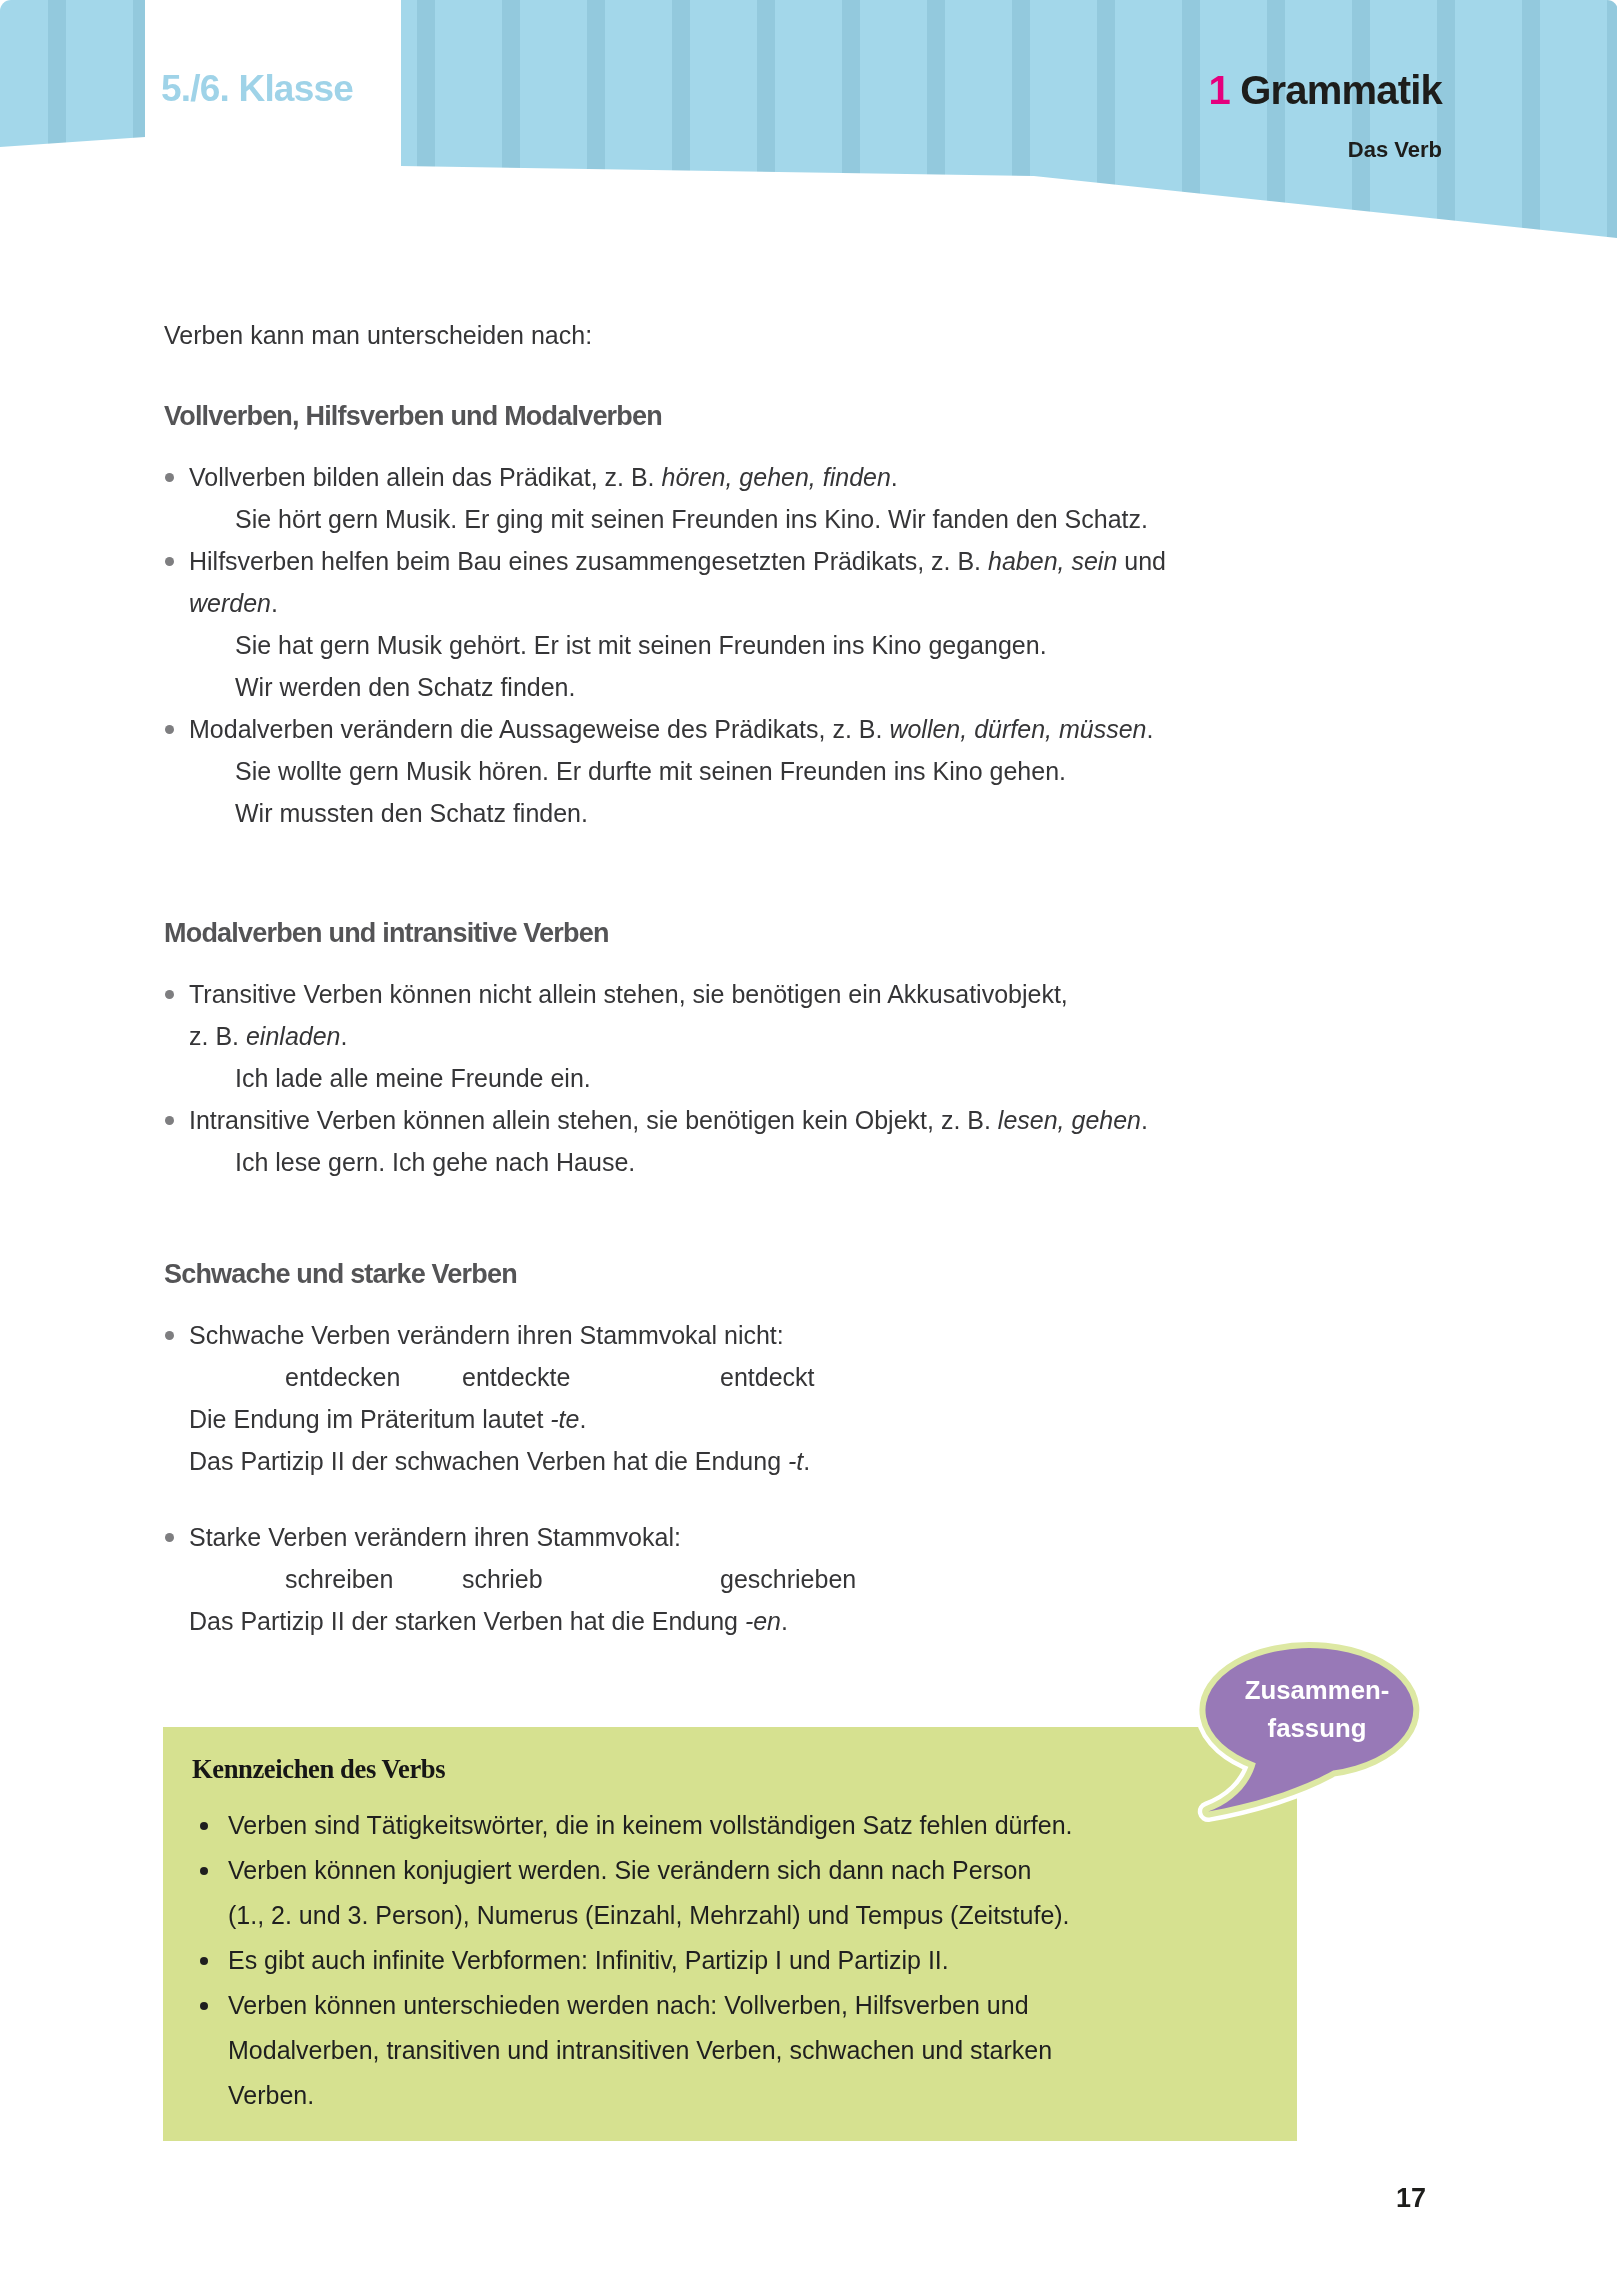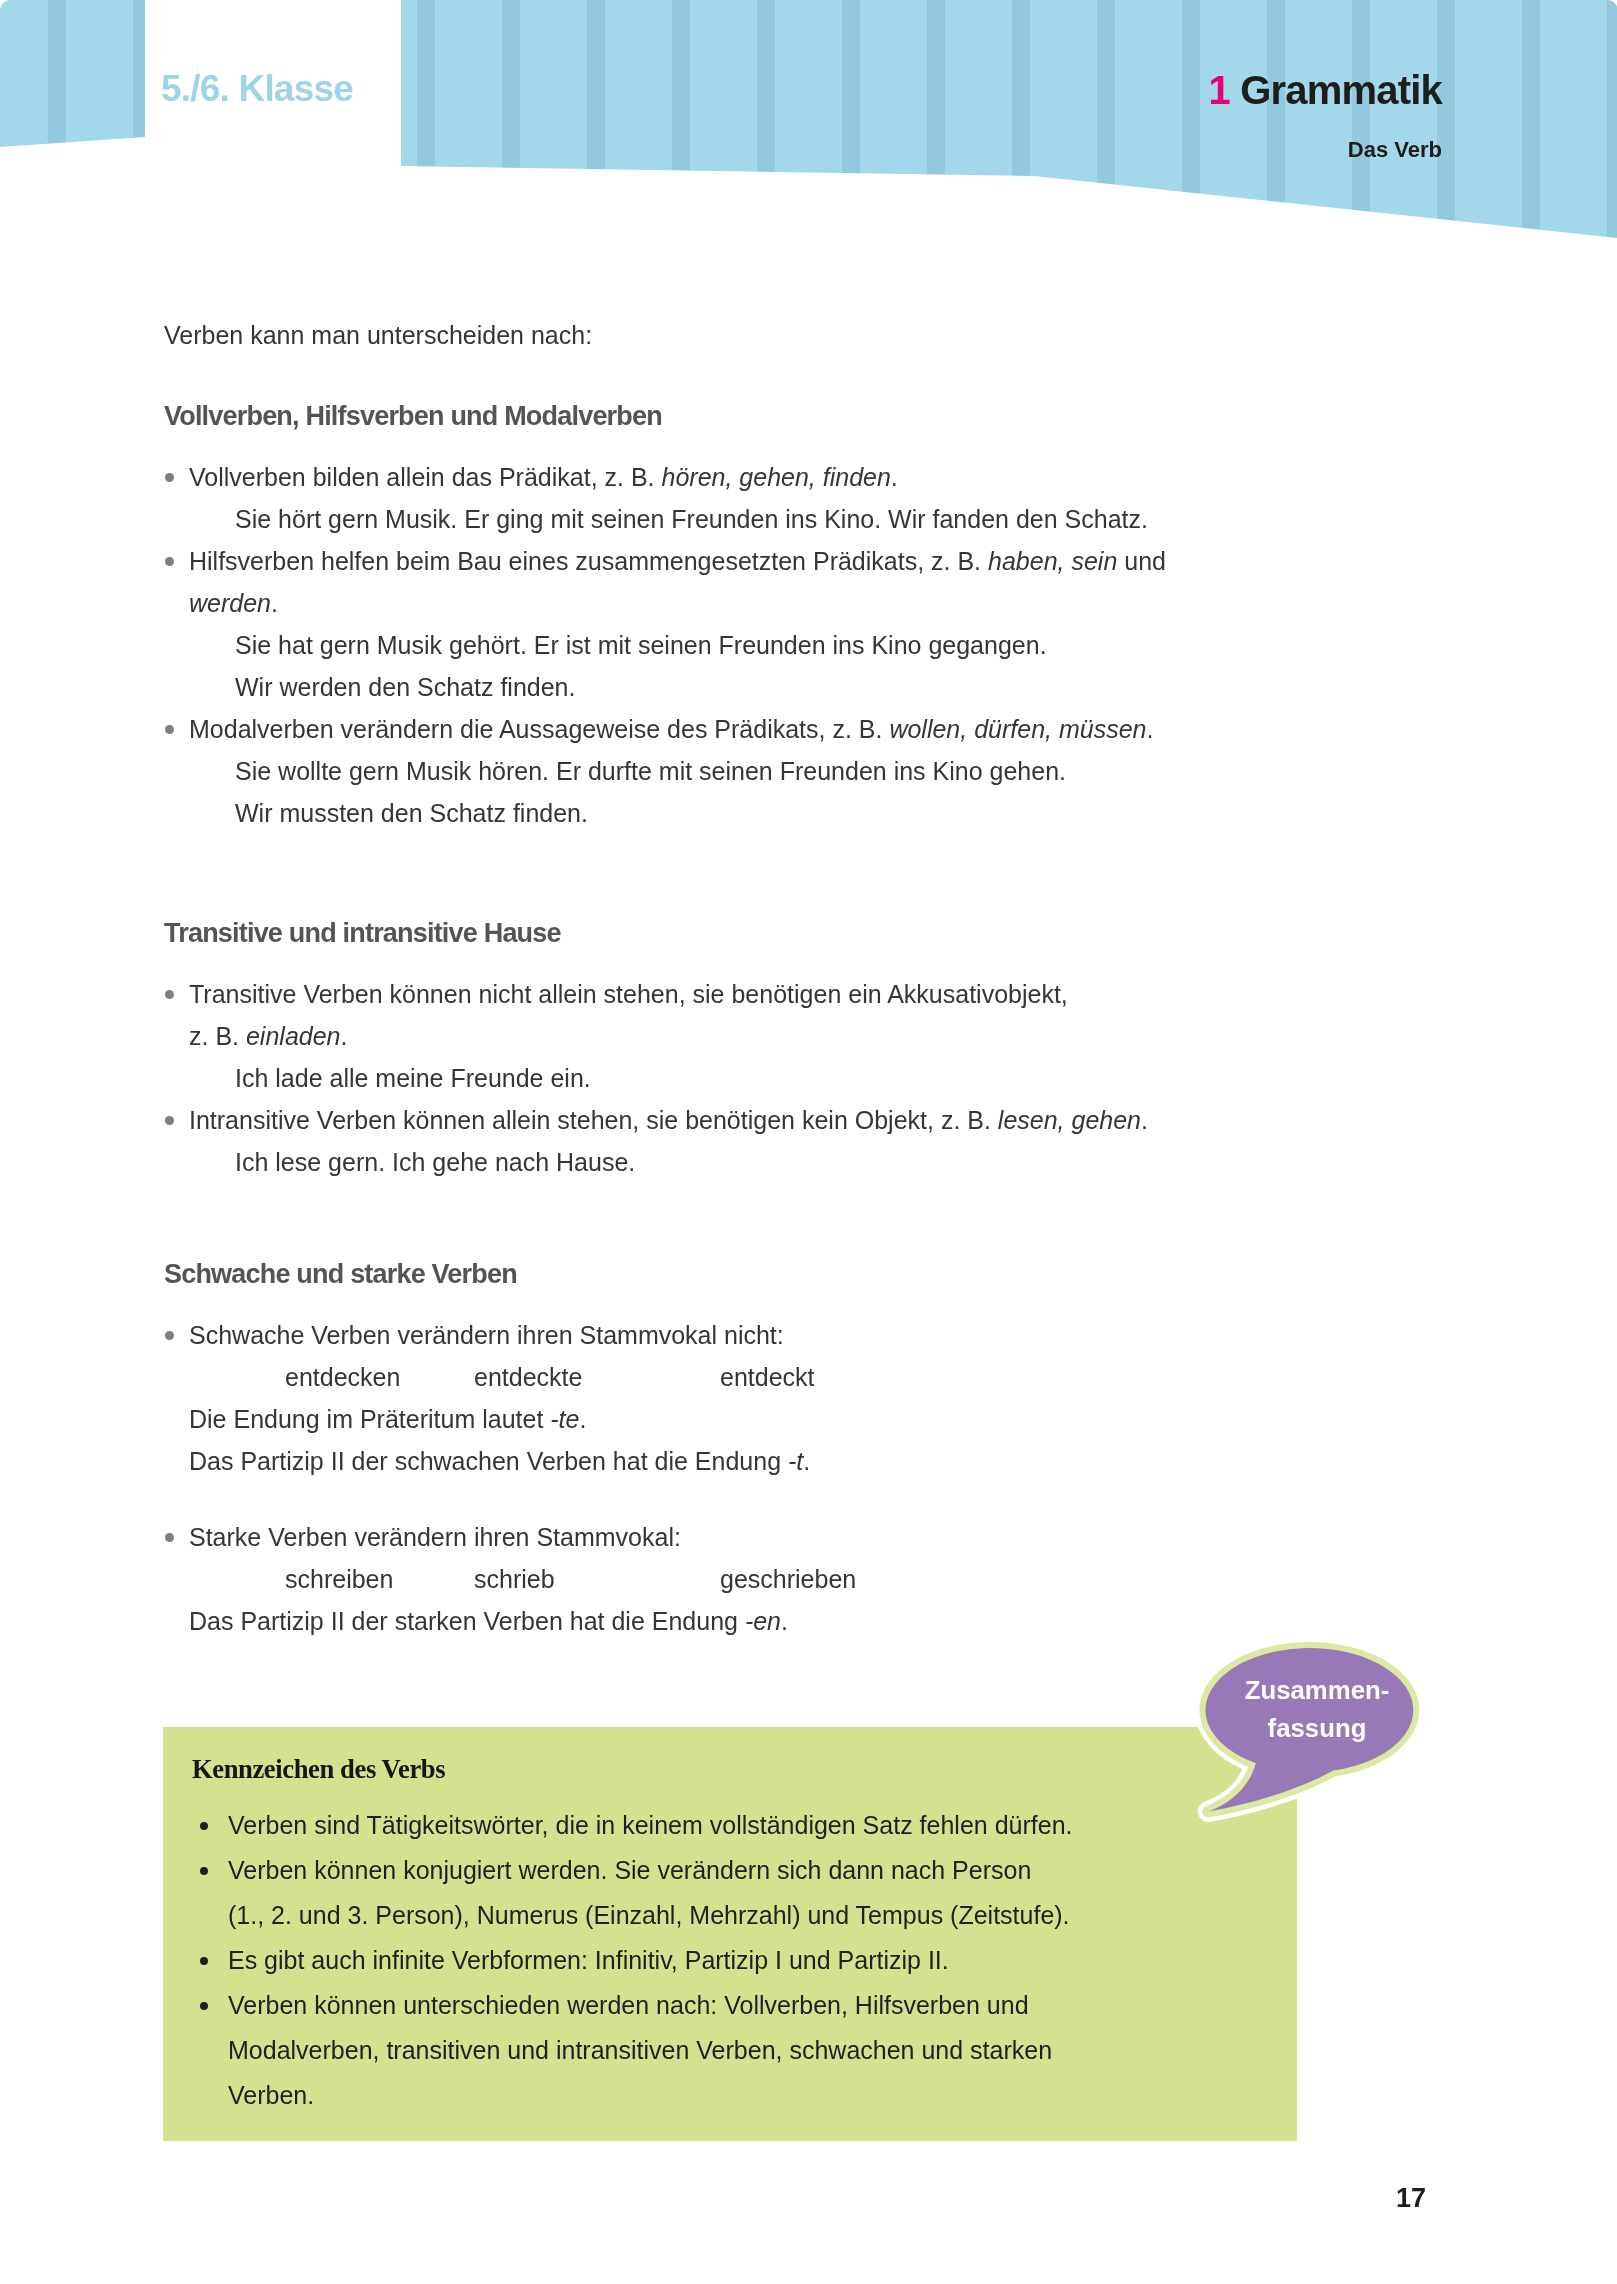--- a/index.html
+++ b/index.html
@@ -54,21 +54,21 @@
   .line.bullet{ padding-left:25px; }
   .line.cont{ padding-left:25px; }
   .line.example{ padding-left:71px; }
   .line.blank{ height:34px; }
   .dot{
     position:absolute; left:0.8px; top:17px; width:8.9px; height:8.9px;
     border-radius:50%; background:var(--bullet-gray);
   }
   .it{ font-style:italic; }
   .line.words span{ position:absolute; }
-  .w0{ left:73px;margin-left:48px; } .w1{ left:310px; } .w2{ left:556px; }
+  .w0{ left:73px;margin-left:48px; } .w1{ left:298px; } .w2{ left:556px; }
   
   .gbox{
     position:absolute; left:163px; top:1727px; width:1134px; height:414px;
     background:var(--box-green); box-sizing:border-box; padding-top:25px;
   }
   .gb-h{
     margin:0 0 16px 29px; font-size:26.6px; font-weight:700; line-height:35px;
     color:#161616; letter-spacing:-0.4px; white-space:nowrap;font-family:Liberation Serif, serif;
   }
   .gb-list{ margin-top:10.5px; }
@@ -120,21 +120,21 @@
           <div class="line bullet"><span class="dot"></span><span>Hilfsverben helfen beim Bau eines zusammengesetzten Prädikats, z. B. </span><span class="it">haben, sein</span><span> und</span></div>
           <div class="line cont"><span class="it">werden</span><span>.</span></div>
           <div class="line example"><span>Sie hat gern Musik gehört. Er ist mit seinen Freunden ins Kino gegangen.</span></div>
           <div class="line example"><span>Wir werden den Schatz finden.</span></div>
           <div class="line bullet"><span class="dot"></span><span>Modalverben verändern die Aussageweise des Prädikats, z. B. </span><span class="it">wollen, dürfen, müssen</span><span>.</span></div>
           <div class="line example"><span>Sie wollte gern Musik hören. Er durfte mit seinen Freunden ins Kino gehen.</span></div>
           <div class="line example"><span>Wir mussten den Schatz finden.</span></div>
         </div>
       </section>
       <section class="sec" id="sec1">
-        <h2 class="sec-h">Transitive und intransitive Hause</h2>
+        <h2 class="sec-h">Modalverben und intransitive Verben</h2>
         <div class="lines">
           <div class="line bullet"><span class="dot"></span><span>Transitive Verben können nicht allein stehen, sie benötigen ein Akkusativobjekt,</span></div>
           <div class="line cont"><span>z. B. </span><span class="it">einladen</span><span>.</span></div>
           <div class="line example"><span>Ich lade alle meine Freunde ein.</span></div>
           <div class="line bullet"><span class="dot"></span><span>Intransitive Verben können allein stehen, sie benötigen kein Objekt, z. B. </span><span class="it">lesen, gehen</span><span>.</span></div>
           <div class="line example"><span>Ich lese gern. Ich gehe nach Hause.</span></div>
         </div>
       </section>
       <section class="sec" id="sec2">
         <h2 class="sec-h">Schwache und starke Verben</h2>

